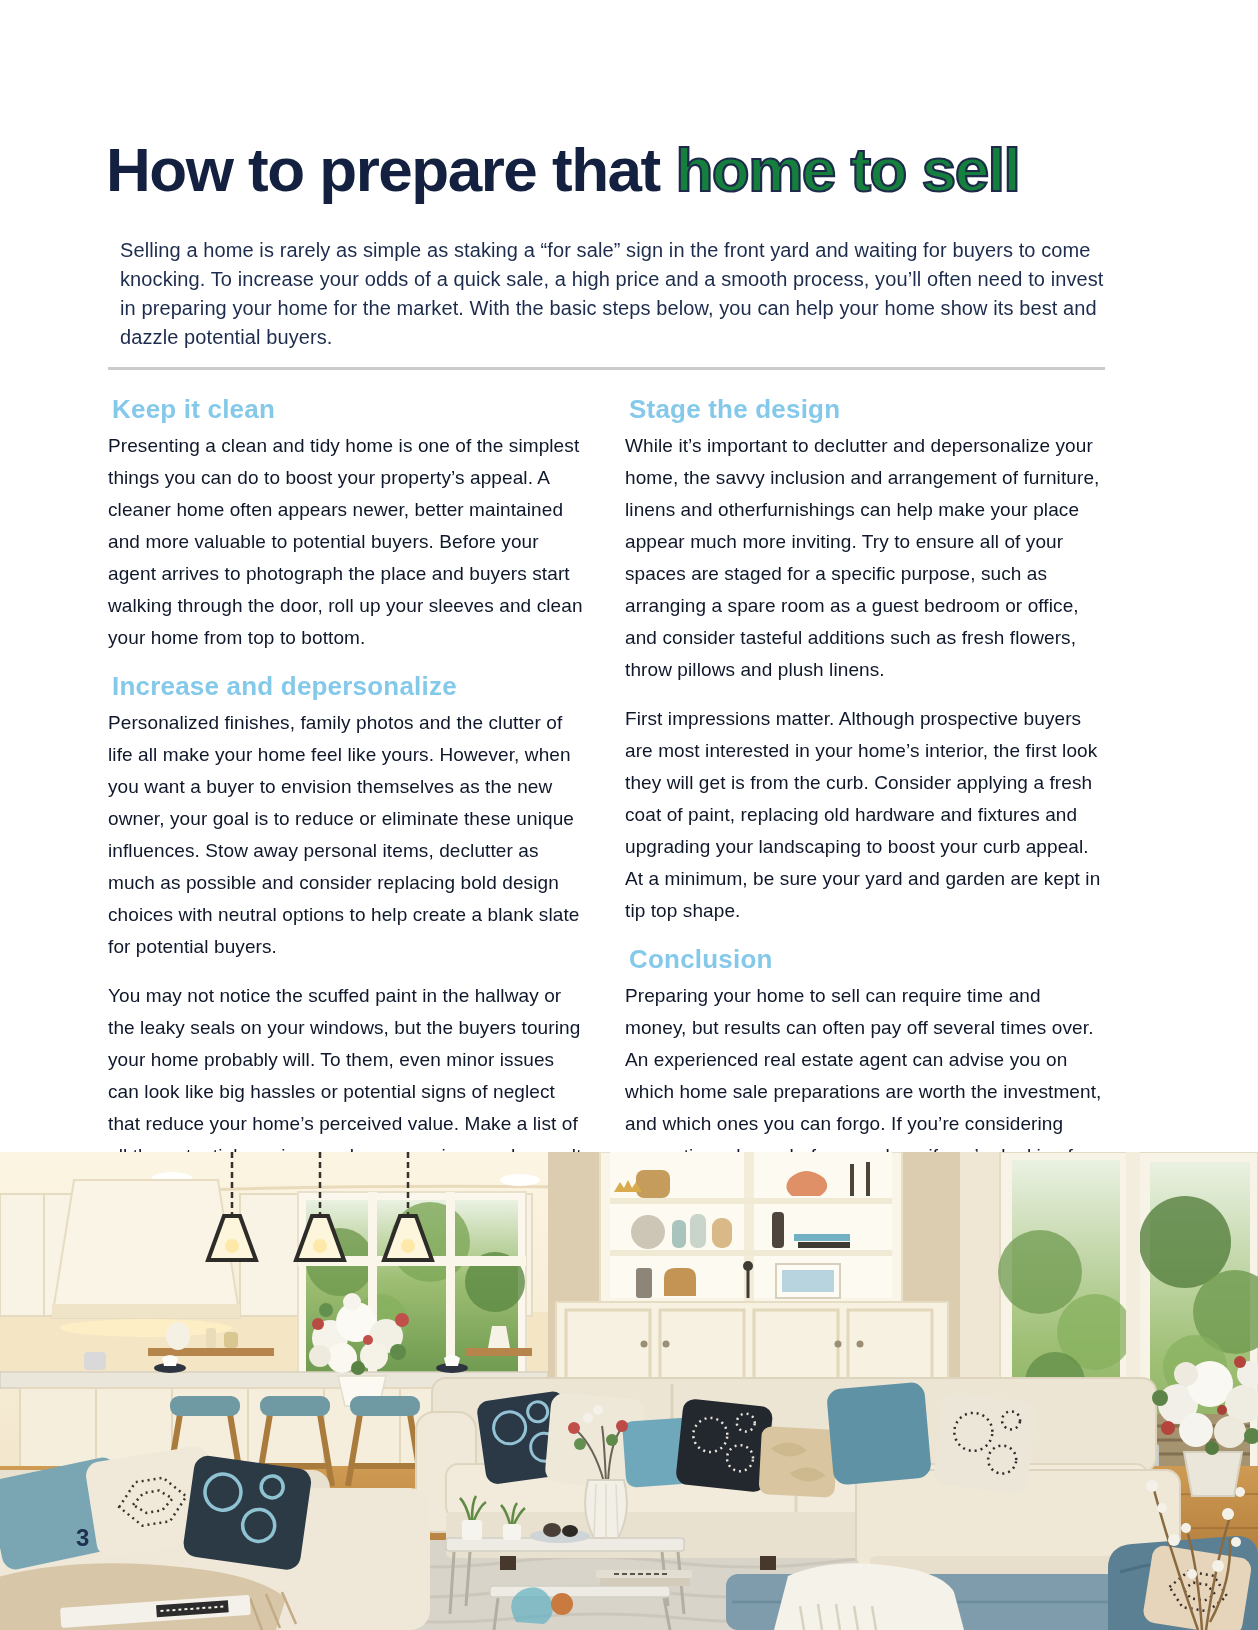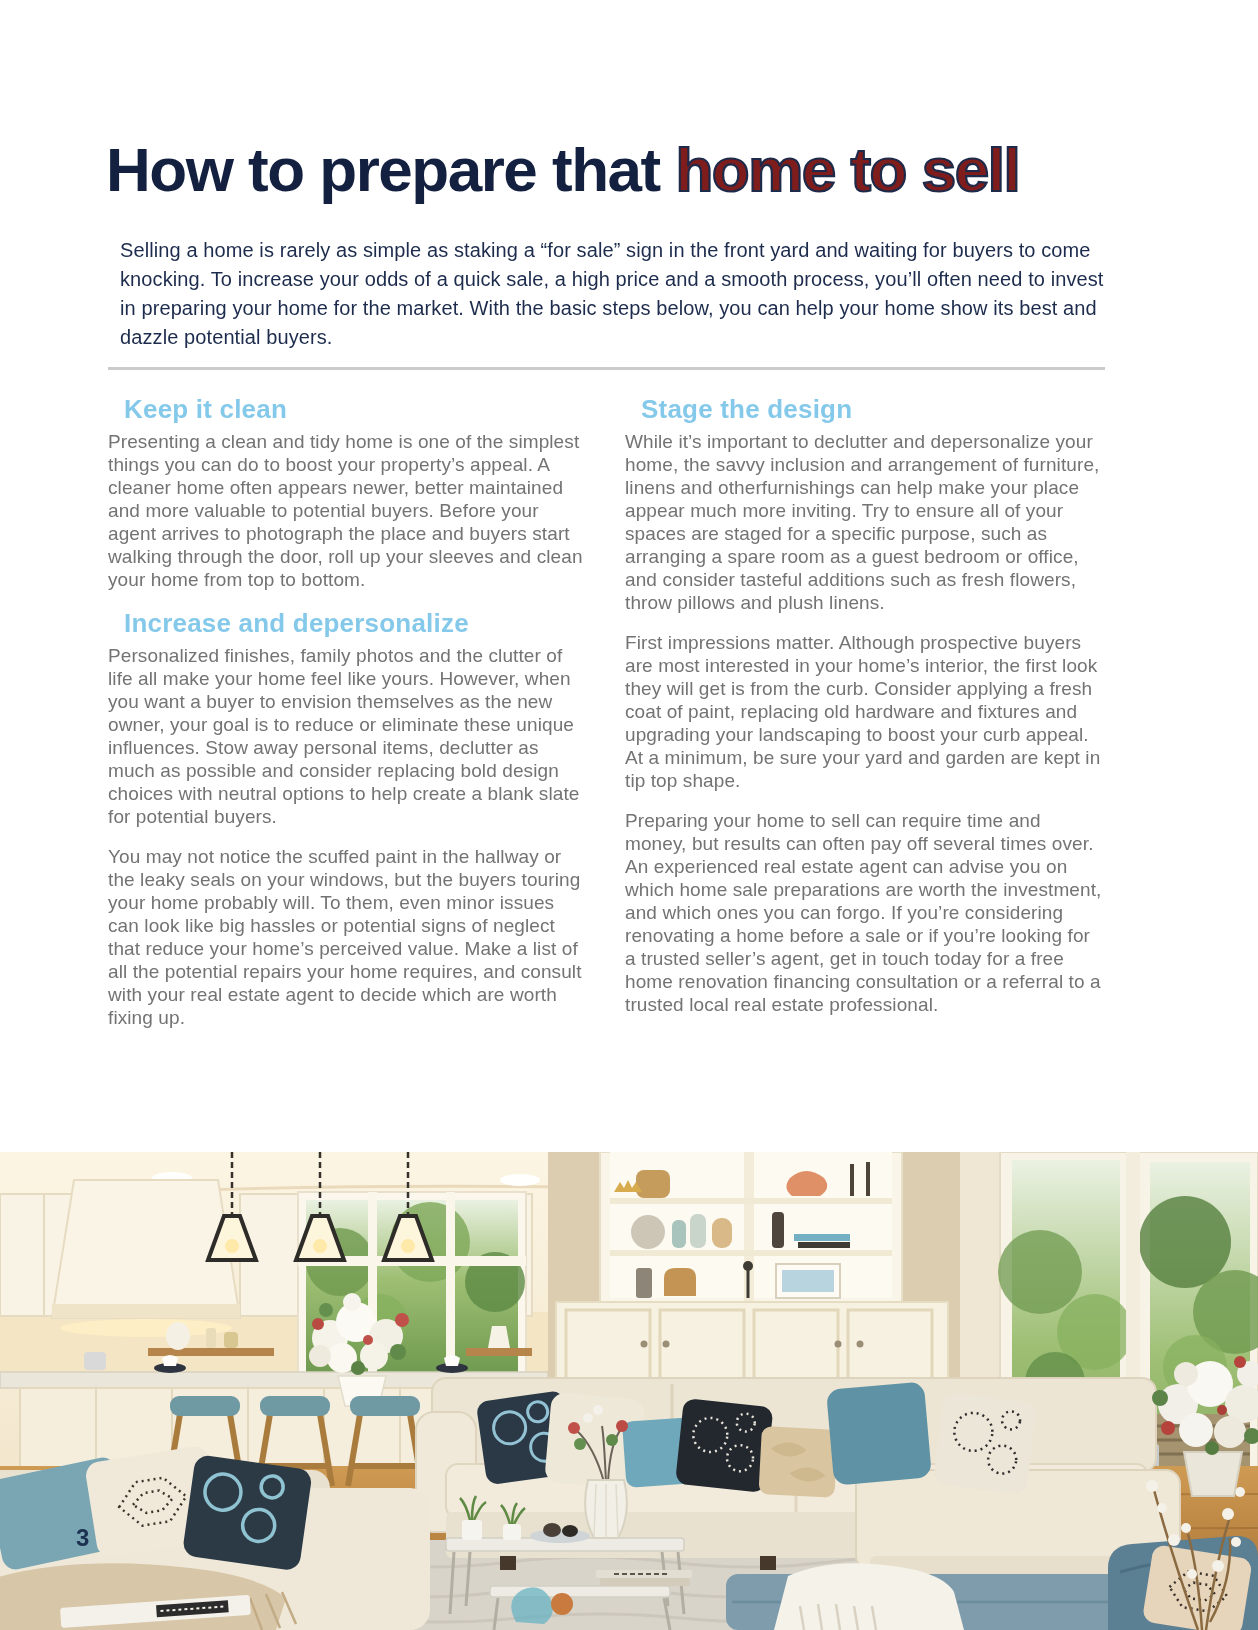--- a/index.html
+++ b/index.html
@@ -6,43 +6,43 @@
   .page{
     position:relative;width:1258px;height:1630px;background:#ffffff;overflow:hidden;
     font-family:"Liberation Sans","DejaVu Sans",sans-serif;color:#1d2c4d;
   }
   .title{
     position:absolute;left:106px;top:94px;width:1060px;
     font-size:62px;font-weight:bold;letter-spacing:-1.5px;line-height:1.1;
     color:#13203f;white-space:nowrap;
   }
   .title .outline{
-    color:#7f1d1d;
+    color:#15803d;
     -webkit-text-stroke:2.2px #1e2a4a;
     font-weight:bold;
   }
   .intro{
     position:absolute;left:120px;top:216px;width:1002px;
     font-size:20px;line-height:29px;letter-spacing:.1px;color:#1d2c4d;
   }
   .divider{
     position:absolute;left:108px;top:367px;width:997px;height:3px;background:#cbcbcb;
   }
   .columns{
     position:absolute;left:108px;top:394px;width:997px;
     display:flex;gap:37px;align-items:flex-start;
   }
   .col{width:480px;}
   .section{margin-bottom:17px;}
   .section h2{
-    margin:0 0 6px 16px;font-size:26px;line-height:30px;font-weight:bold;
+    margin:0 0 6px 4px;font-size:26px;line-height:30px;font-weight:bold;
     color:#85c9ea;letter-spacing:.2px;
   }
   .section p{
-    margin:0;font-size:19px;line-height:23px;color:#737373;letter-spacing:.1px;
+    margin:0;font-size:19px;line-height:32px;color:#0f172a;letter-spacing:.1px;
   }
   .photo{
     position:absolute;left:0;top:1152px;width:1258px;height:478px;display:block;
   }
   .page-number{
     position:absolute;left:76px;top:1524px;z-index:3;
     font-size:24px;font-weight:bold;color:#1c3050;
   }
 </style>
 </head>
@@ -72,20 +72,21 @@
     </div>
     <div class="col">
       <div class="section">
         <h2>Stage the design</h2>
         <p>While it’s important to declutter and depersonalize your home, the savvy inclusion and arrangement of furniture, linens and otherfurnishings can help make your place appear much more inviting. Try to ensure all of your spaces are staged for a specific purpose, such as arranging a spare room as a guest bedroom or office, and consider tasteful additions such as fresh flowers, throw pillows and plush linens.</p>
       </div>
       <div class="section">
         <p>First impressions matter. Although prospective buyers are most interested in your home’s interior, the first look they will get is from the curb. Consider applying a fresh coat of paint, replacing old hardware and fixtures and upgrading your landscaping to boost your curb appeal. At a minimum, be sure your yard and garden are kept in tip top shape.</p>
       </div>
       <div class="section">
+        <h2>Conclusion</h2>
         <p>Preparing your home to sell can require time and money, but results can often pay off several times over. An experienced real estate agent can advise you on which home sale preparations are worth the investment, and which ones you can forgo. If you’re considering renovating a home before a sale or if you’re looking for a trusted seller’s agent, get in touch today for a free home renovation financing consultation or a referral to a trusted local real estate professional.</p>
       </div>
     </div>
   </div>
 
   <div class="page-number">3</div>
 
   <svg class="photo" viewBox="0 0 1258 478" preserveAspectRatio="none" aria-hidden="true">
     <defs>
       <linearGradient id="wall" x1="0" y1="0" x2="0" y2="1">

